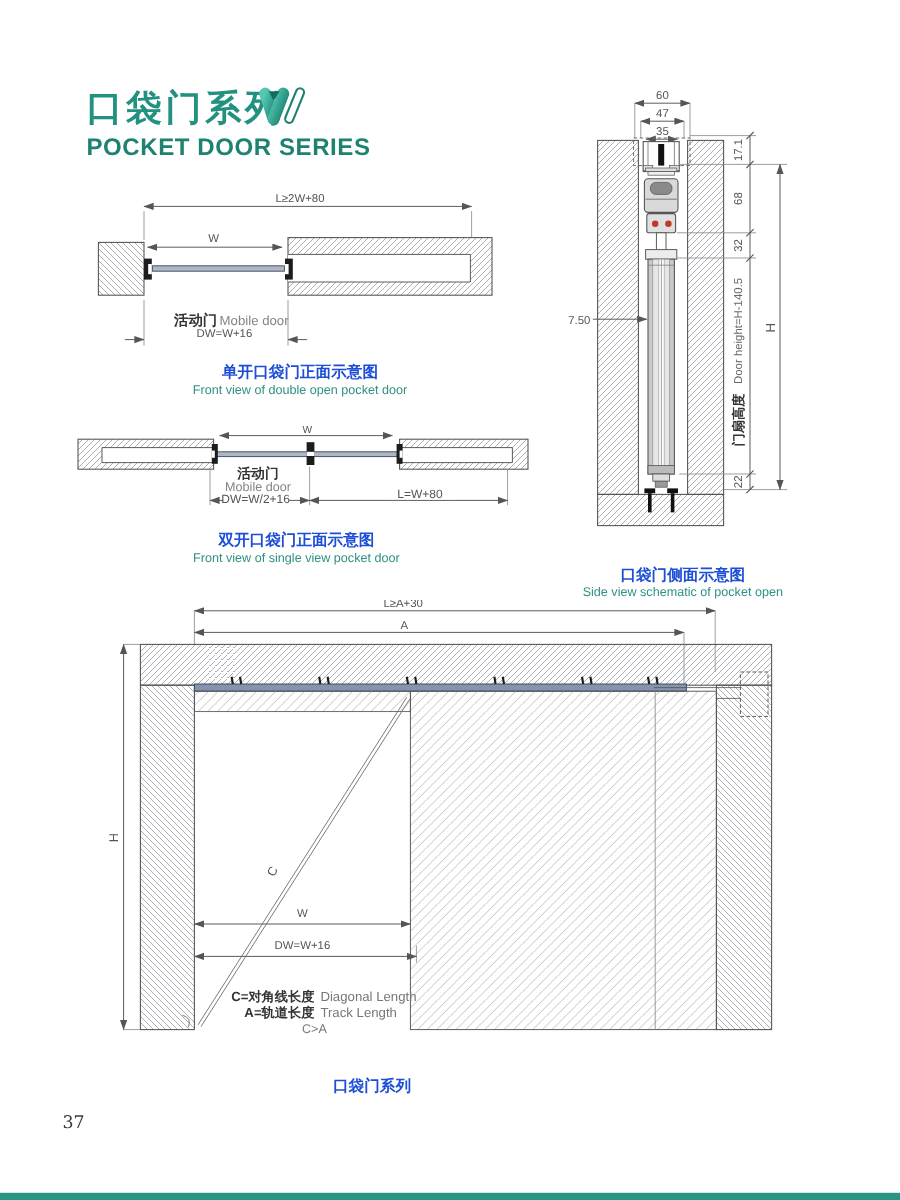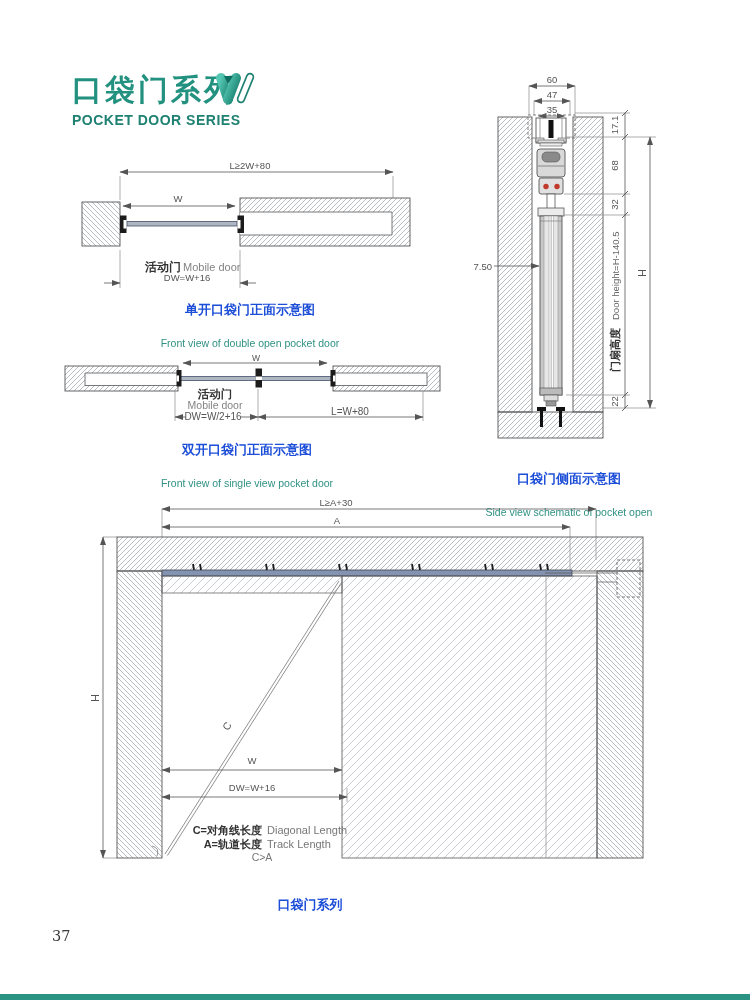--- a/index.html
+++ b/index.html
@@ -1,23 +1,23 @@
 <!DOCTYPE html>
 <html><head>
 <meta charset="utf-8">
 <style>
   html,body{margin:0;padding:0;}
   body{width:750px;height:1000px;position:relative;background:#ffffff;overflow:hidden;
        font-family:"Liberation Sans", sans-serif;}
   .abs{position:absolute;}
   .title-zh{font-size:30px;font-weight:bold;color:#23917f;letter-spacing:3px;}
-  .title-en{font-size:14px;font-weight:bold;color:#1e8172;letter-spacing:.5px;}
+  .title-en{font-size:20px;font-weight:bold;color:#1e8172;letter-spacing:.5px;}
   .caption{text-align:center;line-height:1.25;}
   .cap-zh{font-size:13px;font-weight:bold;color:#1d4ed8;}
-  .cap-en{font-size:10.5px;color:#2f9183;margin-top:19px;}
+  .cap-en{font-size:10.5px;color:#2f9183;margin-top:1px;}
   .page-num{font-family:"DejaVu Serif", serif;font-size:14.5px;color:#3a3a3a;}
   .footer-bar{position:absolute;left:0;right:0;bottom:0;height:6px;background:#2a9384;}
   svg text{font-family:"Liberation Sans", sans-serif;}
   .dim{fill:#555;font-size:9.5px;}
   .dim8{fill:#555;font-size:8.5px;}
   .lblzh{fill:#333;font-size:12px;font-weight:bold;}
   .lblen{fill:#848484;font-size:11px;}
 </style>
 </head>
 <body>

